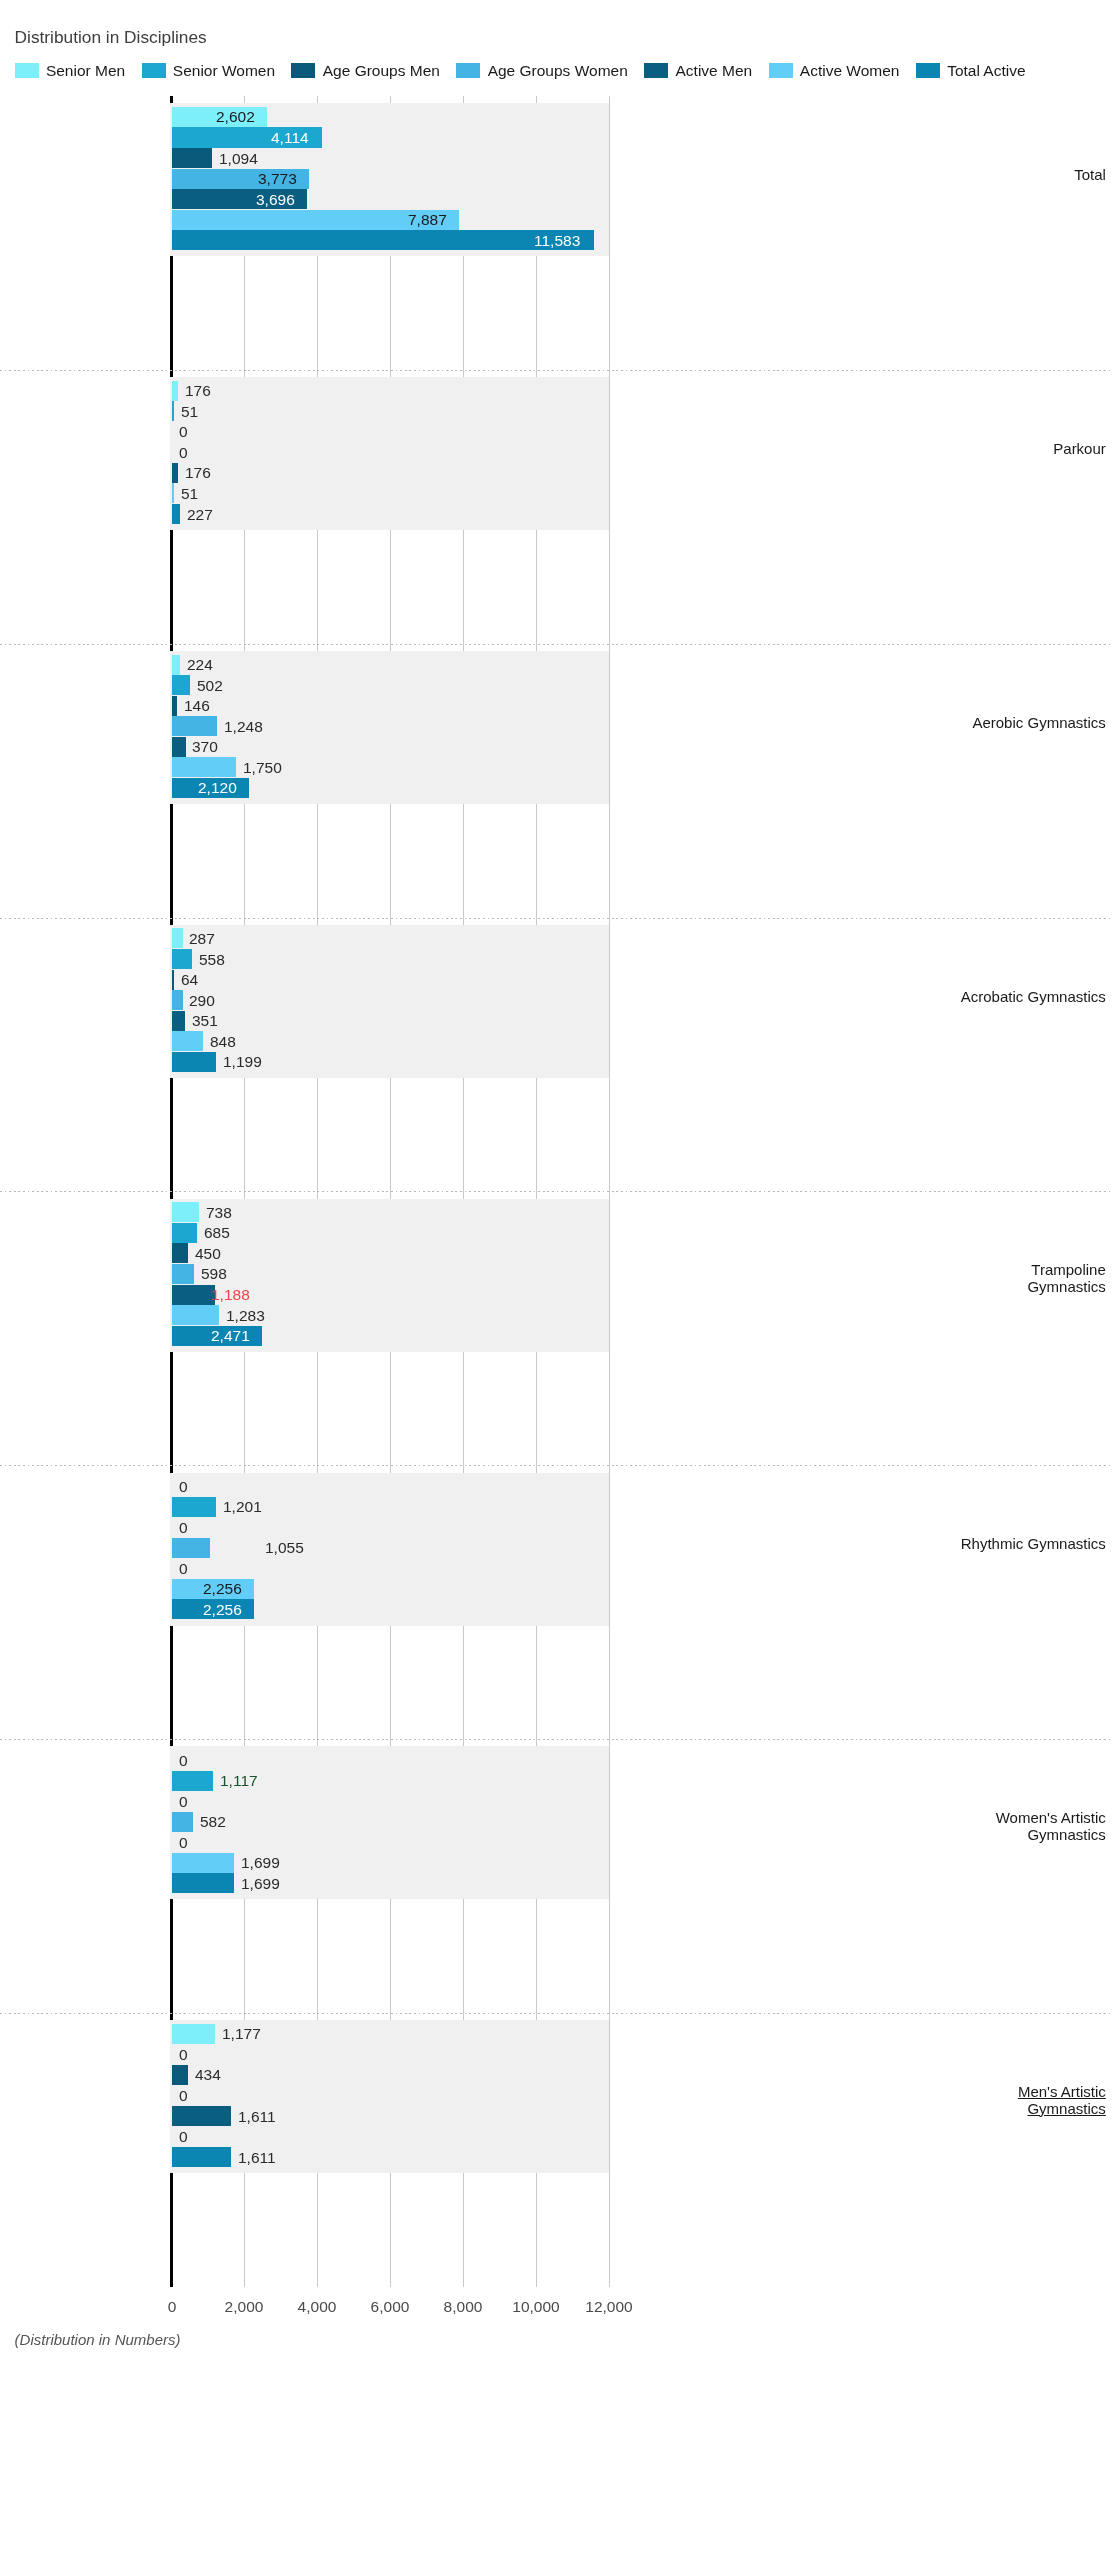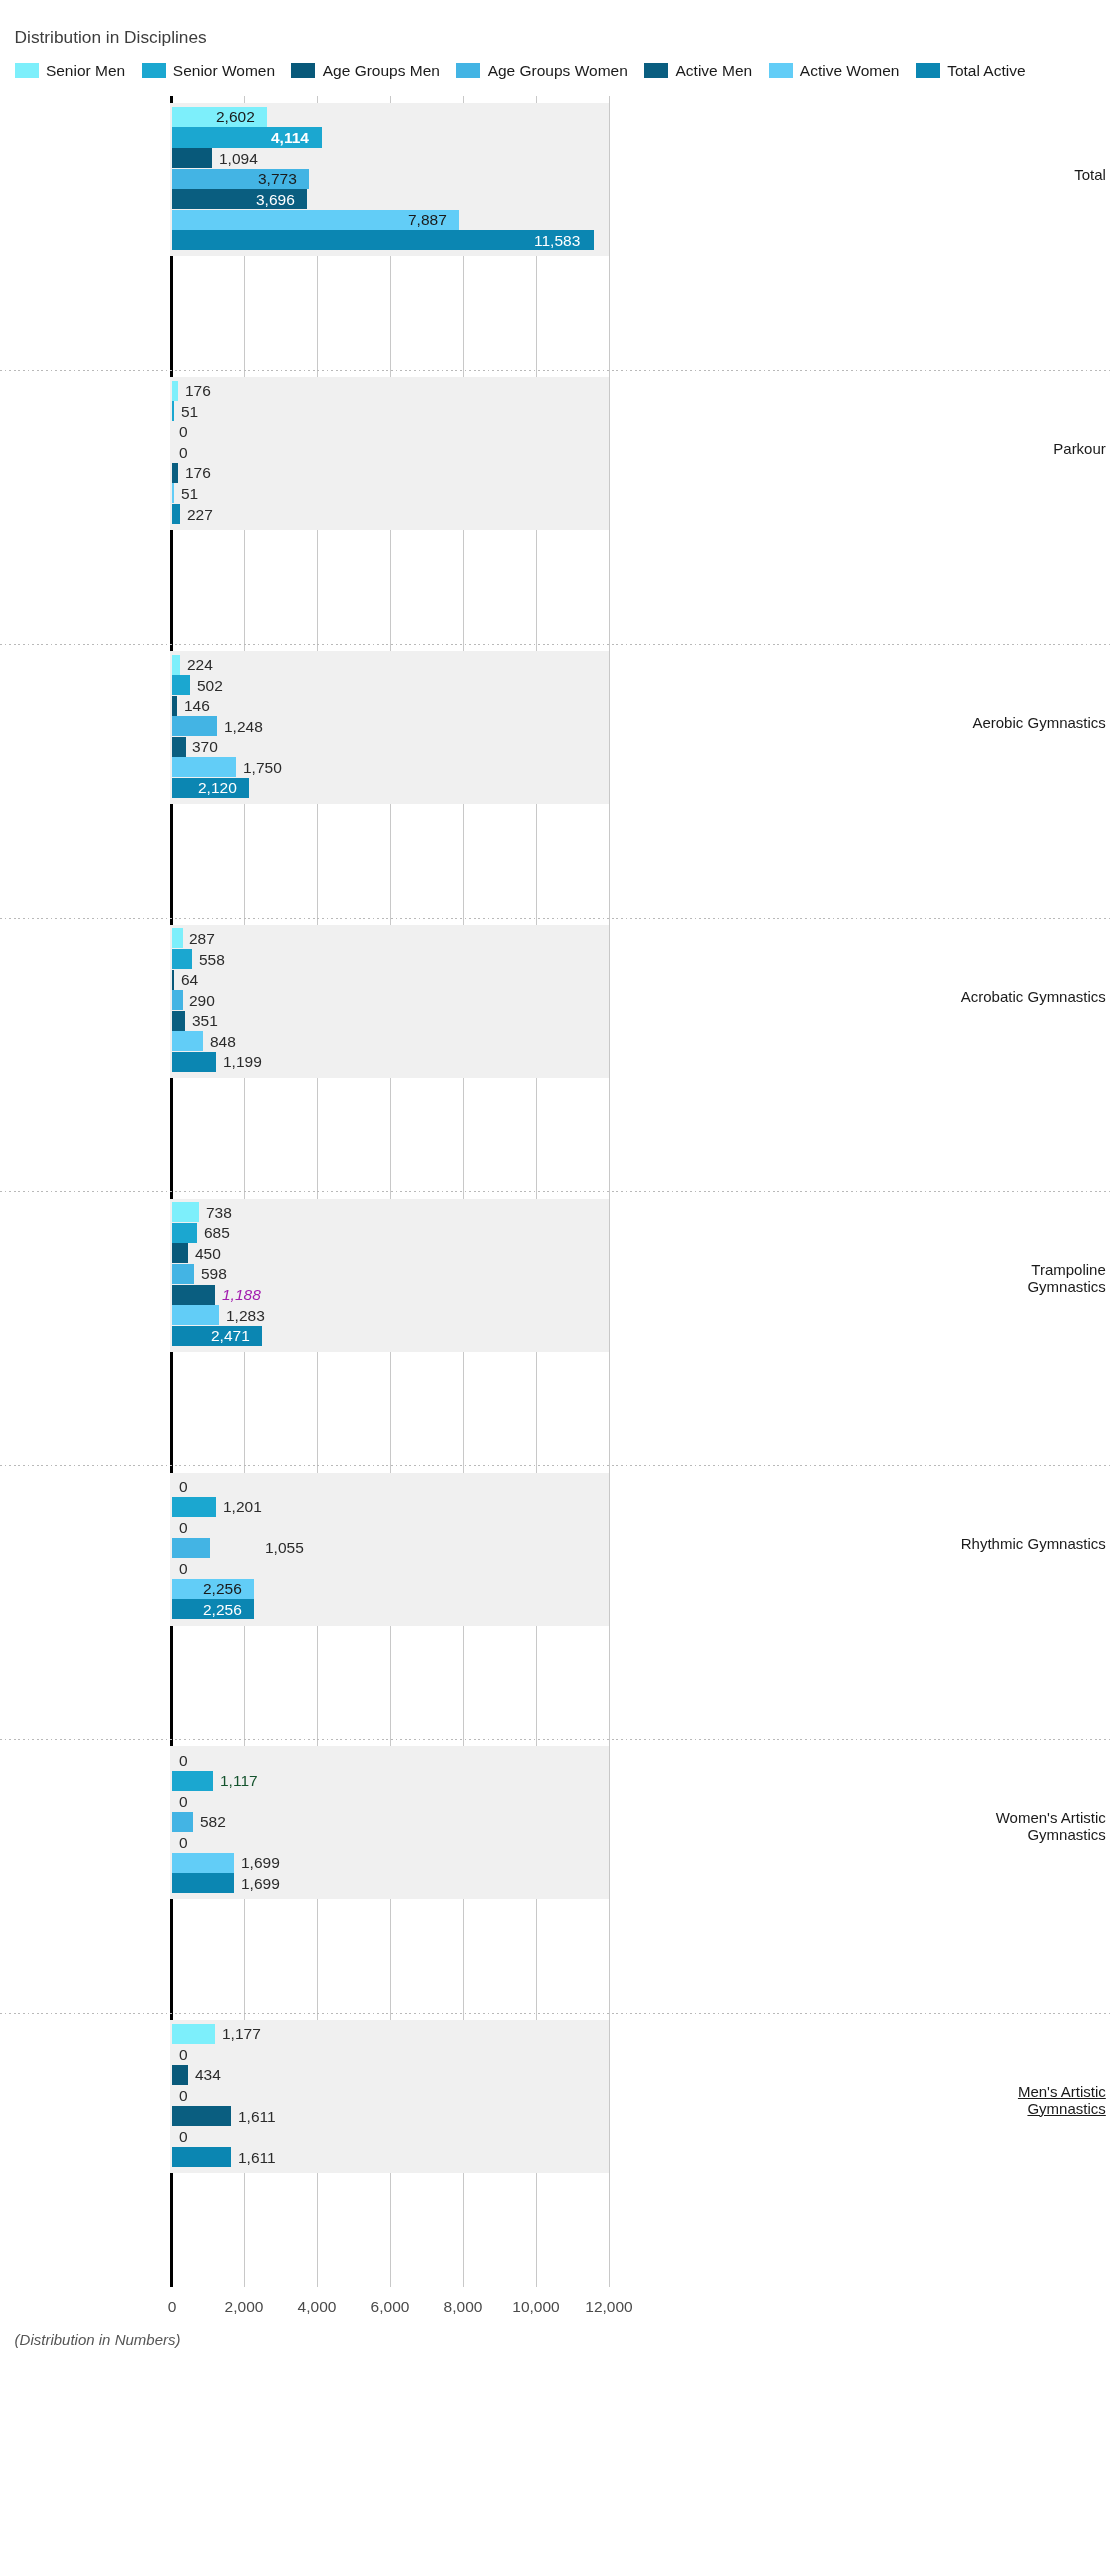--- a/index.html
+++ b/index.html
@@ -188,21 +188,21 @@
       <div class="gridline" style="left: 536px; height: 2191px;"></div>
       <div class="gridline" style="left: 609px; height: 2191px;"></div>
     </div>
   <div class="axis-line" id="axis-line" style="height: 2191px;"></div>
   <div id="groups">
       <div class="group-band" style="top: 7.3px; height: 153px; width: 439px;"></div>
       <div class="cat-label" style="top: 70px;">Total</div>
       <div class="bar" style="top: 11px; width: 95px; height: 20.5px; background: rgb(125, 239, 251);"></div>
       <div class="bar-value" style="top: 13.5px; left: 216px; color: rgb(26, 26, 26);">2,602</div>
       <div class="bar" style="top: 31.5px; width: 150px; height: 20.5px; background: rgb(27, 167, 208);"></div>
-      <div class="bar-value" style="top: 34px; left: 271px; color: rgb(255, 255, 255); font-weight: bold;">4,114</div>
+      <div class="bar-value" style="top: 34px; left: 271px; color: rgb(255, 255, 255);">4,114</div>
       <div class="bar" style="top: 52px; width: 40px; height: 20.5px; background: rgb(8, 89, 122);"></div>
       <div class="bar-value" style="top: 55px; left: 219px; color: rgb(43, 43, 43);">1,094</div>
       <div class="bar" style="top: 73px; width: 137px; height: 20.5px; background: rgb(67, 180, 228);"></div>
       <div class="bar-value" style="top: 75px; left: 258px; color: rgb(26, 26, 26);">3,773</div>
       <div class="bar" style="top: 93px; width: 135px; height: 20.5px; background: rgb(10, 94, 128);"></div>
       <div class="bar-value" style="top: 96px; left: 256px; color: rgb(255, 255, 255);">3,696</div>
       <div class="bar" style="top: 114px; width: 287px; height: 20.5px; background: rgb(98, 205, 247);"></div>
       <div class="bar-value" style="top: 116px; left: 408px; color: rgb(26, 26, 26);">7,887</div>
       <div class="bar" style="top: 134px; width: 422px; height: 20.5px; background: rgb(11, 134, 178);"></div>
       <div class="bar-value" style="top: 137px; left: 534px; color: rgb(255, 255, 255);">11,583</div>
@@ -260,21 +260,21 @@
       <div class="cat-label" style="top: 1165px;">Trampoline Gymnastics</div>
       <div class="bar" style="top: 1106px; width: 27px; height: 20.5px; background: rgb(125, 239, 251);"></div>
       <div class="bar-value" style="top: 1109px; left: 206px; color: rgb(43, 43, 43);">738</div>
       <div class="bar" style="top: 1127px; width: 25px; height: 20.5px; background: rgb(27, 167, 208);"></div>
       <div class="bar-value" style="top: 1129px; left: 204px; color: rgb(43, 43, 43);">685</div>
       <div class="bar" style="top: 1147px; width: 16.4px; height: 20.5px; background: rgb(8, 89, 122);"></div>
       <div class="bar-value" style="top: 1150px; left: 195px; color: rgb(43, 43, 43);">450</div>
       <div class="bar" style="top: 1168px; width: 22px; height: 20.5px; background: rgb(67, 180, 228);"></div>
       <div class="bar-value" style="top: 1170px; left: 201px; color: rgb(43, 43, 43);">598</div>
       <div class="bar" style="top: 1189px; width: 43px; height: 20.5px; background: rgb(10, 94, 128);"></div>
-      <div class="bar-value" style="top: 1191px; left: 222px; color: #a21caf; font-style: italic;">1,188</div>
+      <div class="bar-value" style="top: 1191px; left: 211px; color: #ef4444;">1,188</div>
       <div class="bar" style="top: 1209px; width: 47px; height: 20.5px; background: rgb(98, 205, 247);"></div>
       <div class="bar-value" style="top: 1212px; left: 226px; color: rgb(43, 43, 43);">1,283</div>
       <div class="bar" style="top: 1230px; width: 90px; height: 20.5px; background: rgb(11, 134, 178);"></div>
       <div class="bar-value" style="top: 1232px; left: 211px; color: rgb(255, 255, 255);">2,471</div>
       <div class="group-band" style="top: 1377px; height: 153px; width: 439px;"></div>
       <div class="group-sep" style="top: 1369px;"></div>
       <div class="cat-label" style="top: 1439px;">Rhythmic Gymnastics</div>
       <div class="bar-value" style="top: 1383px; left: 179px; color: rgb(43, 43, 43);">0</div>
       <div class="bar" style="top: 1401px; width: 44px; height: 20.5px; background: rgb(27, 167, 208);"></div>
       <div class="bar-value" style="top: 1403px; left: 223px; color: rgb(43, 43, 43);">1,201</div>

